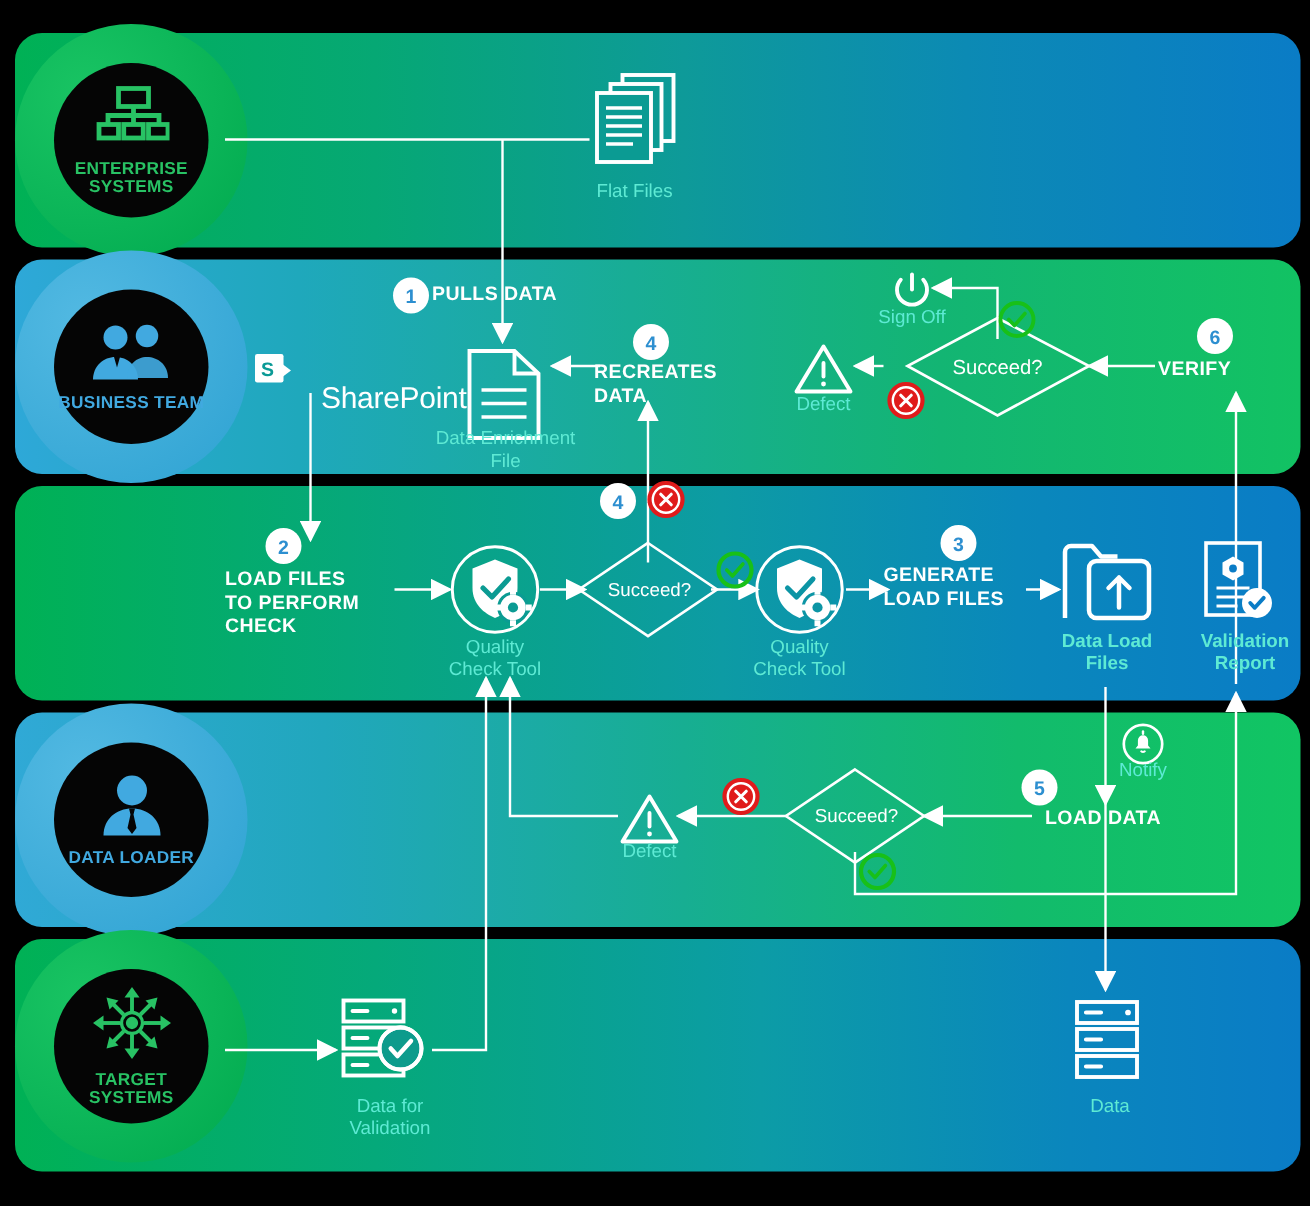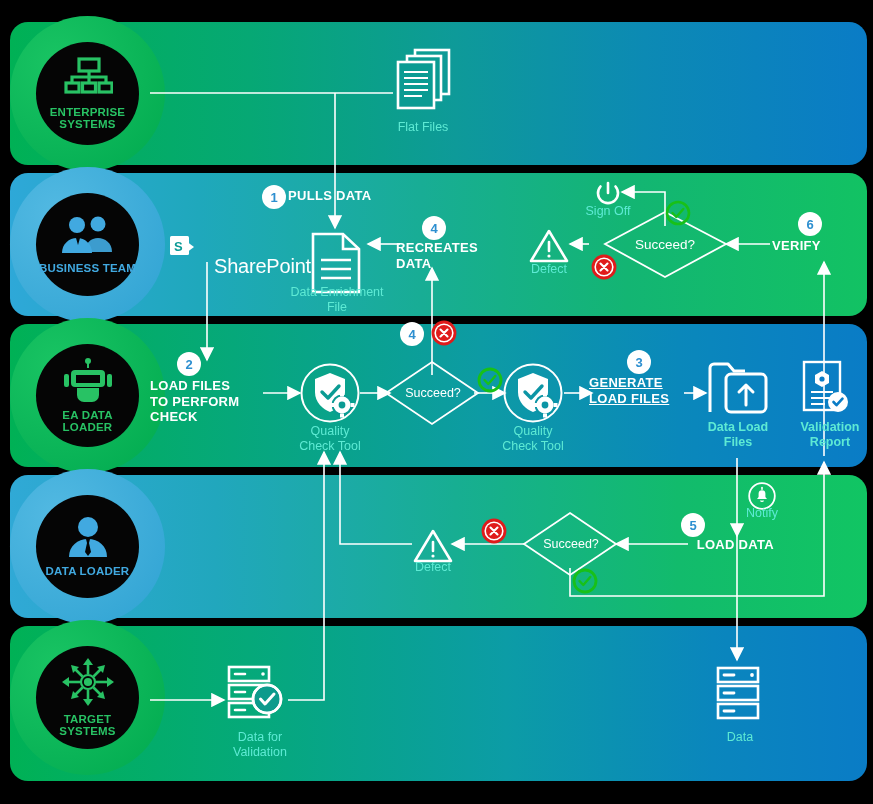--- a/index.html
+++ b/index.html
@@ -99,37 +99,20 @@
           <circle cx="39" cy="9" r="7.5"></circle>
           <path d="M26 37c0-9 6-14 13-14s14 5 14 14z" opacity="0.92"></path>
           <path d="M17 23l2 7 2-7" fill="#050505"></path>
         </svg>
       </span>
       <span class="lbl blue">BUSINESS
 TEAM</span>
     </div>
   </div>
 
-  <div class="pill green" style="left:10px; top:318px;">
-    <div class="inner">
-      <span>
-        <svg width="50" height="44" viewBox="0 0 50 44" fill="#28c264">
-          <circle cx="25" cy="3" r="3"></circle>
-          <path d="M24 5h2v5h-2z"></path>
-          <path d="M12 12h26a4 4 0 014 4v9a4 4 0 01-4 4H12a4 4 0 01-4-4v-9a4 4 0 014-4z"></path>
-          <rect x="13" y="17" width="24" height="8" fill="#050505"></rect>
-          <rect x="1" y="16" width="5" height="13" rx="2"></rect>
-          <rect x="44" y="16" width="5" height="13" rx="2"></rect>
-          <path d="M14 30h22v7a7 7 0 01-7 7h-8a7 7 0 01-7-7z"></path>
-        </svg>
-      </span>
-      <span class="lbl green">EA DATA
-LOADER</span>
-    </div>
-  </div>
 
   <div class="pill blue" style="left:10px; top:469px;">
     <div class="inner">
       <span>
         <svg width="46" height="42" viewBox="0 0 46 42" fill="#41a9e0">
           <circle cx="23" cy="11" r="10"></circle>
           <path d="M4 41c0-11 8.5-18 19-18s19 7 19 18z"></path>
           <path d="M21 23h4l-1 4 2 9-3 4-3-4 2-9z" fill="#050505"></path>
         </svg>
       </span>
@@ -364,21 +347,21 @@
           <rect x="40" y="50.5" width="4" height="4"></rect>
           <rect x="30" y="40" width="4" height="4"></rect>
           <rect x="50.5" y="40" width="4" height="4"></rect>
         </g>
     </svg>
   </div>
   <div class="cap" style="left:475px; top:424px; width:116px;">Quality
 Check Tool</div>
 
   <div class="badge" style="left:627px; top:350px;">3</div>
-  <div class="steptxt" style="left:589px; top:375px; width:96px;text-decoration:underline;">GENERATE
+  <div class="steptxt" style="left:589px; top:375px; width:96px;">GENERATE
 LOAD FILES</div>
 
   <div class="node" style="left:707px; top:360px;">
     <svg width="62" height="58" viewBox="0 0 62 58" fill="none" stroke="#fff" stroke-width="3" stroke-linejoin="round">
       <path d="M3 52V8a4 4 0 014-4h14l6 7h11"></path>
       <rect x="19" y="14" width="40" height="38" rx="5"></rect>
       <path d="M39 45V25M32 32l7-7 7 7" stroke-linecap="round"></path>
     </svg>
   </div>
   <div class="cap" style="left:688px; top:420px; width:100px; font-weight:bold;">Data Load

